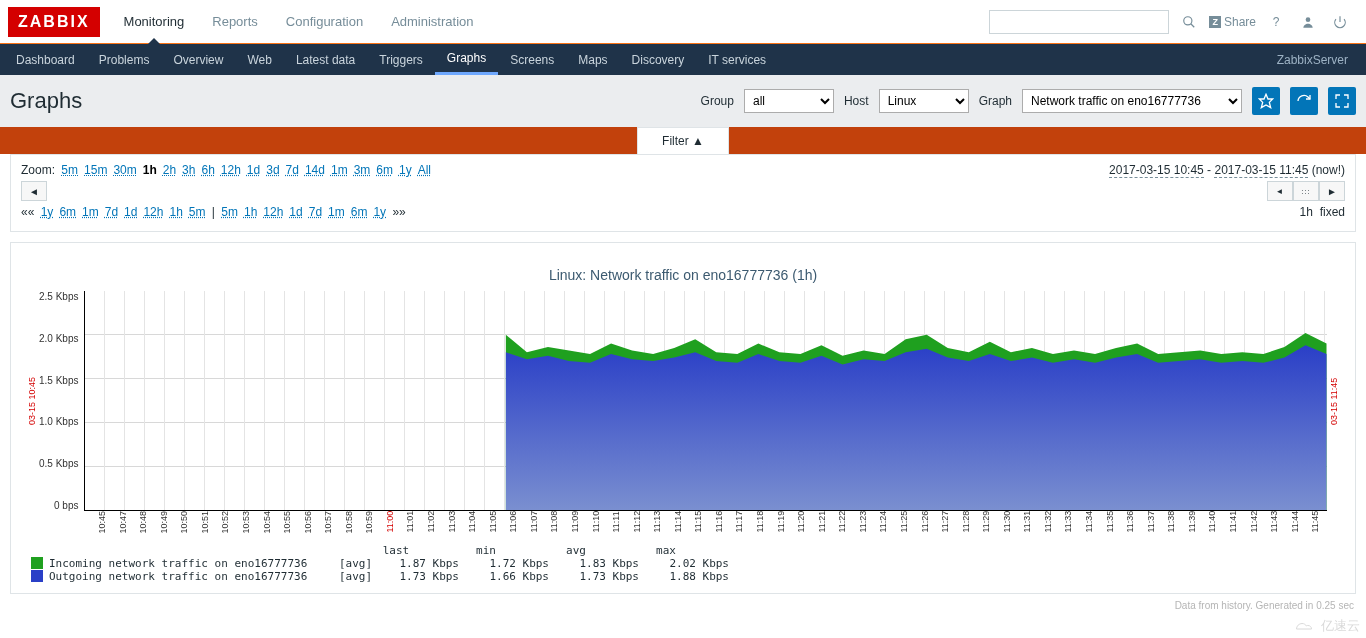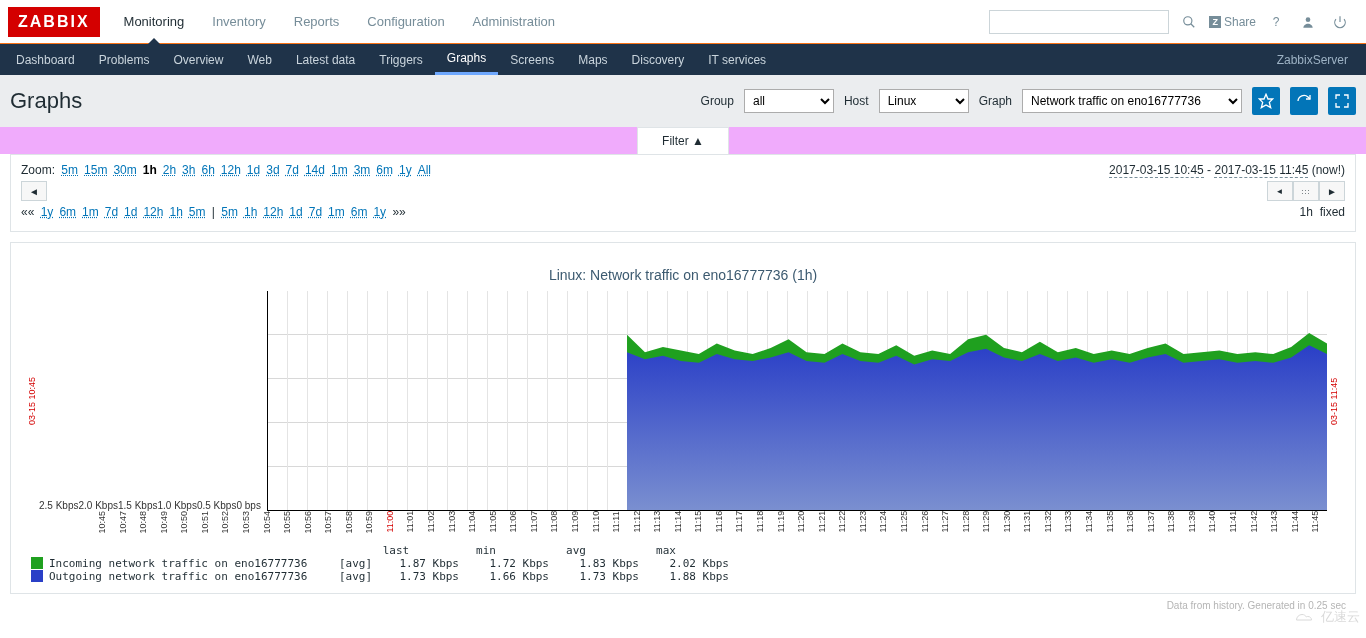--- a/index.html
+++ b/index.html
@@ -18,64 +18,63 @@
 .subnav a { color: #c9d4dc; text-decoration: none; padding: 0 12px; display: flex; align-items: center; font-size: 12px; }
 .subnav a.active { border-bottom: 3px solid #6ea8fe; color: #fff; }
 .subnav .spacer { flex: 1; }
 .subnav .server { color: #9db2c4; padding-right: 14px; display: flex; align-items: center; font-size: 12px;}
 .headerbar { background: #ebedef; padding: 12px 10px; display: flex; align-items: center; gap: 10px; }
 .page-title { font-size: 22px; font-weight: 400; color: #1f2c33; flex: 1; }
 .lbl { color: #1f2c33; font-size: 12px; }
 .sel { height: 24px; border: 1px solid #acacac; background: #fff; min-width: 90px; padding: 0 4px; font-size: 12px; }
 .sel.wide { min-width: 220px; }
 .sq-btn { width: 28px; height: 28px; background: #0275b8; color: #fff; display: flex; align-items: center; justify-content: center; cursor: pointer; border-radius: 2px; }
-.filter-tab-row { background: #f0abfc; display: flex; justify-content: center; align-items: center; }
+.filter-tab-row { background: #c2410c; display: flex; justify-content: center; align-items: center; }
 .filter-tab { background: #fff; border: 1px solid #dfe4e7; border-bottom: none; padding: 6px 24px; font-size: 12px; cursor: pointer; }
 .timenav { background: #fff; margin: 0 10px; border: 1px solid #dfe4e7; padding: 8px 10px; font-size: 12px; }
 .timenav-row { display: flex; align-items: center; margin-bottom: 4px; }
 .zoom-links a, .shift-links a { color: #0275b8; text-decoration: underline dotted; margin: 0 3px; cursor: pointer; }
 .zoom-links a.active { font-weight: bold; color: #000; text-decoration: none;}
 .nav-arrow { border: 1px solid #ccd5d9; background: #f7f7f7; width: 26px; height: 20px; display: flex; align-items: center; justify-content: center; cursor: pointer; font-size: 10px;}
 .nav-slider { border: 1px solid #ccd5d9; background: #f7f7f7; width: 26px; height: 20px; display:flex; align-items:center; justify-content:center; font-size: 8px; letter-spacing: 1px;}
 .time-range { flex: 1; text-align: right; color: #1f2c33; }
 .time-range span { border-bottom: 1px dashed #768d99; }
 .graphbox { margin: 10px 10px 0 10px; border: 1px solid #dfe4e7; background: #fff; padding: 20px 14px 8px 14px; }
 .graph-title { text-align: center; font-size: 14px; color: #3c5a70; padding: 4px 0 8px 0; }
 .chart-wrap { display: flex; height: 220px; }
-.y-axis { display: flex; flex-direction: row; justify-content: space-between; align-items: flex-end; padding-right: 6px; font-size: 10px; color: #333; }
+.y-axis { display: flex; flex-direction: column; justify-content: space-between; align-items: flex-end; padding-right: 6px; font-size: 10px; color: #333; }
 .plot { flex: 1; position: relative; border-left: 1px solid #000; border-bottom: 1px solid #000; overflow: hidden; background:
   repeating-linear-gradient(to right, transparent 0 19px, #e4e4e4 19px 20px),
   repeating-linear-gradient(to top, transparent 0 43px, #d8d8d8 43px 44px); }
 .plot svg { position: absolute; inset: 0; width: 100%; height: 100%; }
 .side-label { writing-mode: vertical-rl; transform: rotate(180deg); font-size: 9px; display: flex; align-items: center; justify-content: center; padding: 0 2px; }
 .side-label.left { color: #d40000; }
 .side-label.right { color: #d40000; }
 .x-axis { display: flex; margin-left: 72px; margin-right: 10px; }
 .x-tick { flex: 1; font-size: 9px; color: #333; writing-mode: vertical-rl; transform: rotate(180deg); text-align: right; }
 .x-tick.mark { color: #d40000; }
 .legend { padding: 10px 6px 2px 6px; font-size: 11px; font-family: monospace;}
 .legend-head { display: flex; }
 .legend-head span { width: 90px; text-align: center; }
 .legend-head .sp1 { width: 320px; }
 .legend-row { display: flex; align-items: center; }
 .legend-row .name { width: 290px; }
 .legend-row .avgcol { width: 30px; }
 .legend-row .val { width: 90px; text-align: right; }
 .swatch { width: 12px; height: 12px; display: inline-block; margin-right: 6px; }
-.footer-note { text-align: right; font-size: 10px; color: #b5b5b5; padding: 6px 20px; }
-.watermark { position: fixed; right: 6px; bottom: 12px; color: #c0c0c0; font-size: 13px; display:flex; align-items:center; gap:7px; opacity:.6;}
+.footer-note { text-align: right; font-size: 10px; color: #b5b5b5; padding: 6px 12px; }
+.watermark { position: fixed; right: 6px; bottom: 3px; color: #c0c0c0; font-size: 13px; display:flex; align-items:center; gap:7px; opacity:.6;}
 </style>
 </head>
 <body>
 
 <div class="topbar">
   <div class="logo">ZABBIX</div>
   <div class="topnav" id="topnav">
       <a class="active">Monitoring</a>
-      <a>Inventory</a>
       <a>Reports</a>
       <a>Configuration</a>
       <a>Administration</a>
     </div>
   <div class="top-right">
     <input class="search-global" style="">
     <div class="icon-btn">
       <svg width="14" height="14" viewBox="0 0 24 24" fill="none" stroke="#768d99" stroke-width="2">
           <circle cx="10" cy="10" r="7"></circle>
           <line x1="15" y1="15" x2="21" y2="21"></line>

